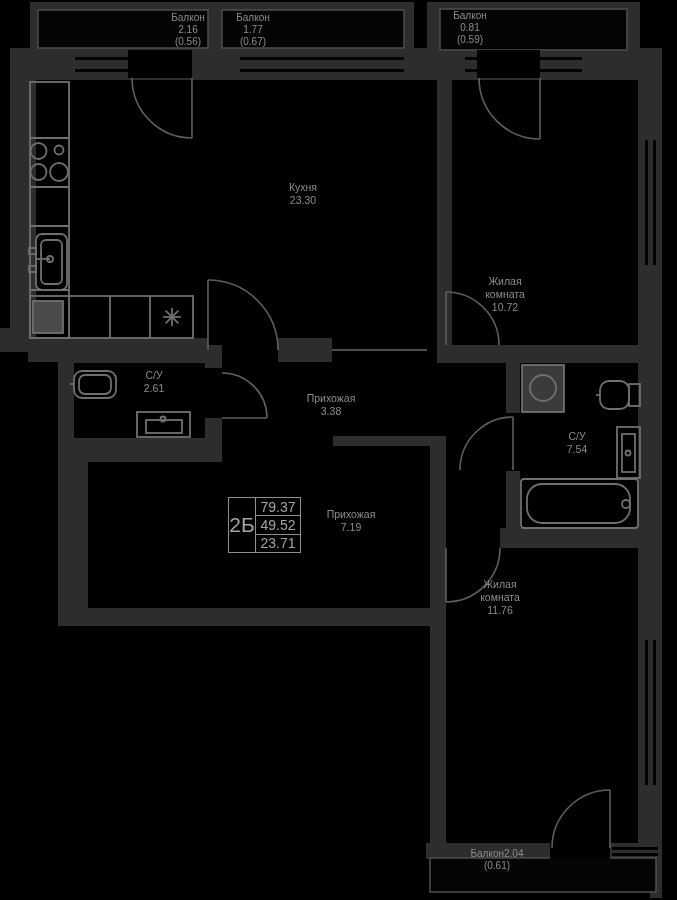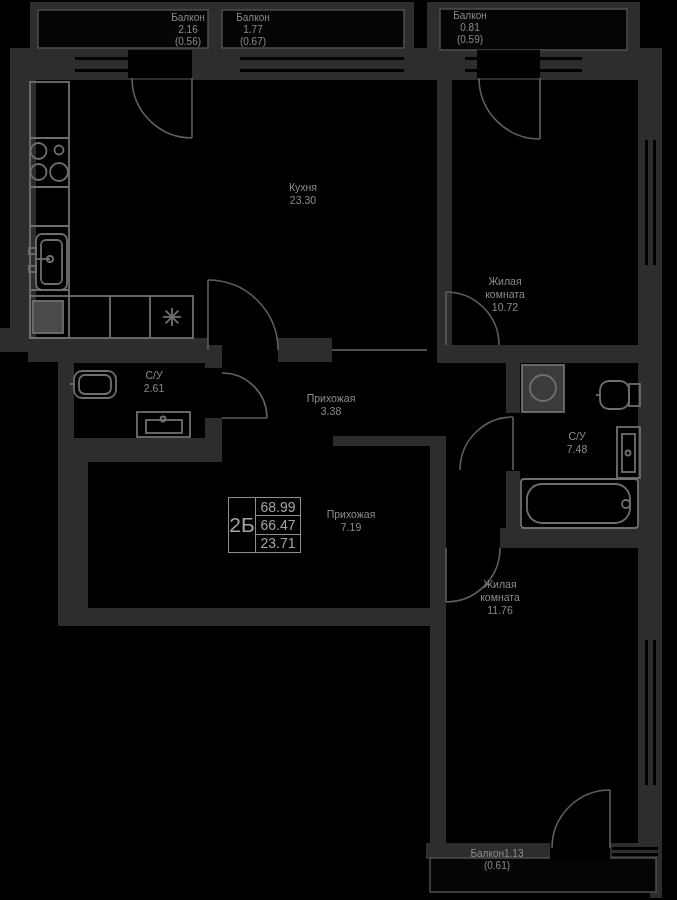--- a/index.html
+++ b/index.html
@@ -206,39 +206,39 @@
   <div class="lbl" style="left:154px;top:369px;">
     <div>С/У</div>
     <div>2.61</div>
   </div>
   <div class="lbl" style="left:331px;top:392px;">
     <div>Прихожая</div>
     <div>3.38</div>
   </div>
   <div class="lbl" style="left:577px;top:430px;">
     <div>С/У</div>
-    <div>7.48</div>
+    <div>7.54</div>
   </div>
   <div class="lbl" style="left:351px;top:508px;">
     <div>Прихожая</div>
     <div>7.19</div>
   </div>
   <div class="lbl" style="left:500px;top:578px;">
     <div>Жилая</div>
     <div>комната</div>
     <div>11.76</div>
   </div>
 
   <div class="lbl small" style="left:497px;top:848px;">
-    <div><span>Балкон</span><span>1.13</span></div>
+    <div><span>Балкон</span><span>2.04</span></div>
     <div>(0.61)</div>
   </div>
 
   <div class="statbox">
     <div class="type">2Б</div>
     <div class="nums">
-      <div>68.99</div>
-      <div>66.47</div>
+      <div>79.37</div>
+      <div>49.52</div>
       <div>23.71</div>
     </div>
   </div>
 
 </div>
 
 </body></html>

